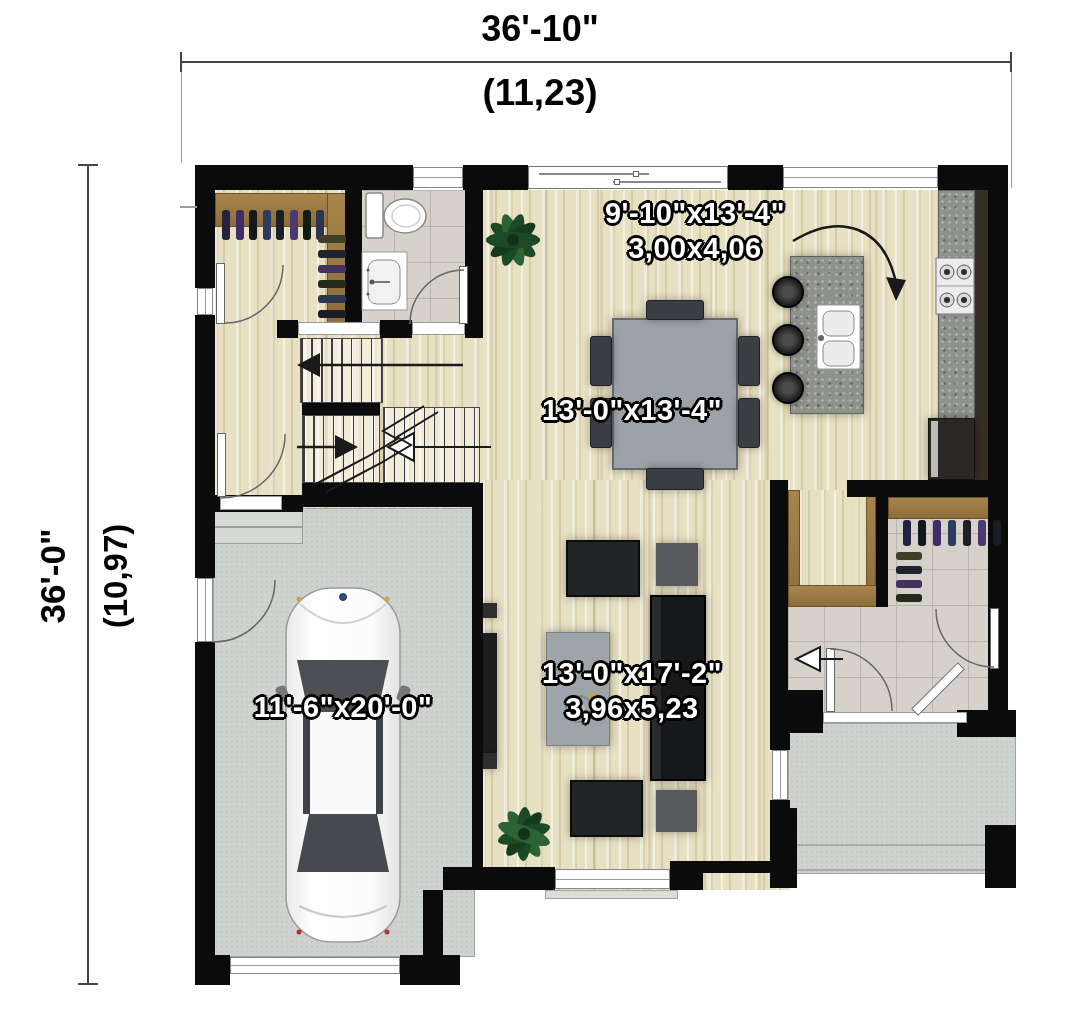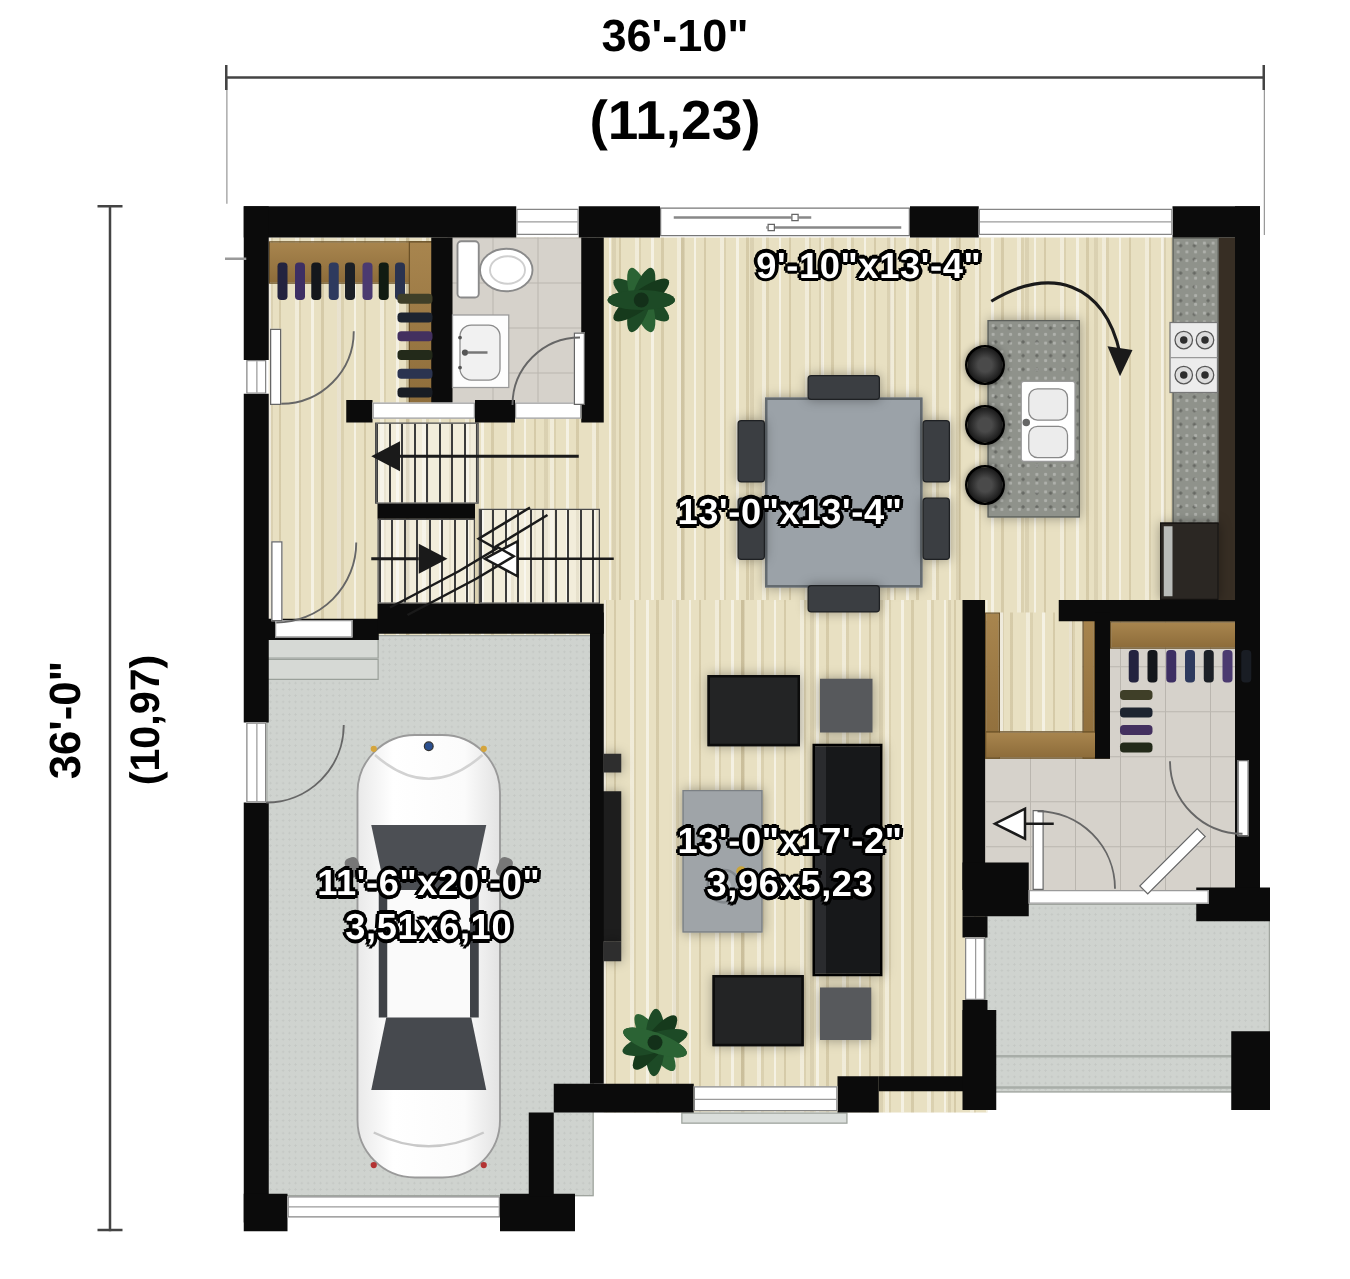--- a/index.html
+++ b/index.html
@@ -53,21 +53,21 @@
 
 <div id="stage">
 
   <div class="dimtext" style="left:300px;top:8px;width:480px;font-size:36px;">36'-10"</div>
   <div class="dimline" style="left:181px;top:61px;width:831px;height:2px;"></div>
   <div class="dimline" style="left:180px;top:52px;width:2px;height:20px;"></div>
   <div class="dimline" style="left:1010px;top:52px;width:2px;height:20px;"></div>
   <div class="witness" style="left:181px;top:63px;width:1px;height:100px;"></div>
   <div class="witness" style="left:1011px;top:63px;width:1px;height:125px;"></div>
   <div class="witness" style="left:180px;top:206px;width:17px;height:2px;"></div>
-  <div class="dimtext" style="left:300px;top:72px;width:480px;font-size:44px;">(11,23)</div>
+  <div class="dimtext" style="left:300px;top:72px;width:480px;font-size:37px;">(11,23)</div>
 
   <div class="dimtext" style="left:-48px;top:557px;width:200px;height:38px;font-size:35px;transform:rotate(-90deg);">36'-0"</div>
   <div class="dimtext" style="left:16px;top:557px;width:200px;height:38px;font-size:33px;transform:rotate(-90deg);">(10,97)</div>
   <div class="dimline" style="left:87px;top:165px;width:2px;height:820px;"></div>
   <div class="dimline" style="left:78px;top:164px;width:20px;height:2px;"></div>
   <div class="dimline" style="left:78px;top:983px;width:20px;height:2px;"></div>
 
   <div class="abs wood" style="left:215px;top:190px;width:773px;height:320px;"></div>
   <div class="abs wood" style="left:483px;top:480px;width:307px;height:410px;"></div>
   <div class="abs tile" style="left:358px;top:190px;width:112px;height:140px;"></div>
@@ -330,26 +330,26 @@
           <ellipse rx="27" ry="8" transform="rotate(128)" fill="#163a1c"></ellipse>
         <ellipse rx="27" ry="8" transform="rotate(164)"></ellipse>
           <ellipse rx="27" ry="8" transform="rotate(200)" fill="#2b6334"></ellipse>
       </g>
       <circle r="6" fill="#133019"></circle>
     </g>
   </svg>
 
   <div class="rlabel" style="left:555px;top:196px;width:280px;">
     <div>9'-10"x13'-4"</div>
+    <div>3,00x4,06</div>
   </div>
   <div class="rlabel" style="left:492px;top:393px;width:280px;">
     <div>13'-0"x13'-4"</div>
   </div>
   <div class="rlabel" style="left:492px;top:656px;width:280px;">
     <div>13'-0"x17'-2"</div>
     <div>3,96x5,23</div>
   </div>
   <div class="rlabel" style="left:210px;top:690px;width:266px;">
     <div>11'-6"x20'-0"</div>
-    <div>3,51x6,10</div>
   </div>
 
 </div>
 
 </body></html>

